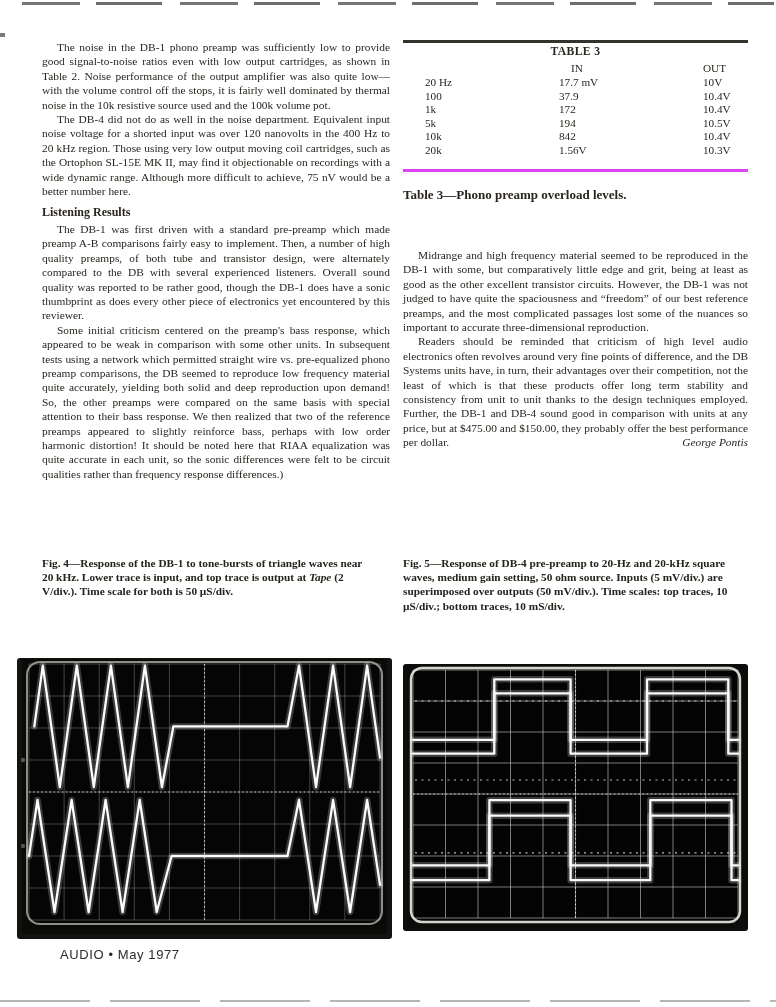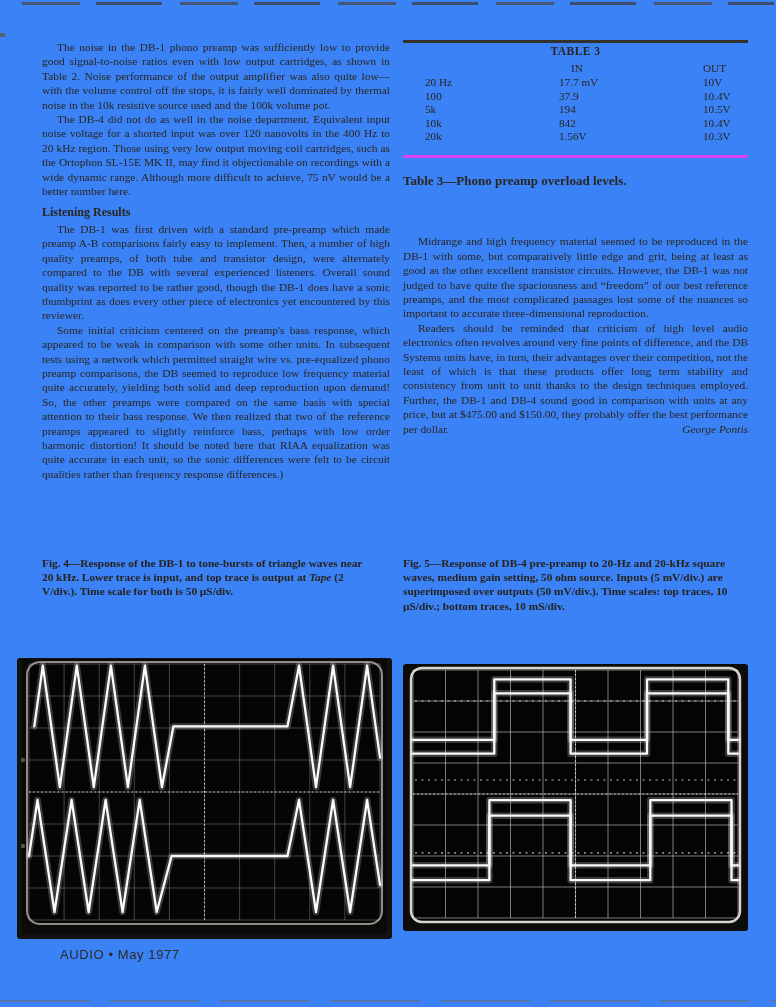--- a/index.html
+++ b/index.html
@@ -1,18 +1,18 @@
 <!DOCTYPE html>
 <html><head>
 <meta charset="utf-8">
 <style>
   html,body{margin:0;padding:0;background:#e8e6e2;}
   .page{
     position:relative; width:776px; height:1007px; margin:0 auto;
-    background:#3b82f6; overflow:hidden;
+    background:#ffffff; overflow:hidden;
     font-family:"Liberation Serif", serif; color:#29251f;
   }
   
   .scan-top{
     position:absolute; top:2px; left:22px; right:2px; height:3px; opacity:.75;
     background:repeating-linear-gradient(90deg,#49474a 0 58px,transparent 58px 74px,#3d3b3e 74px 140px,transparent 140px 158px);
   }
   .scan-bottom{
     position:absolute; top:1000px; left:0; right:0; height:2px; opacity:.5;
     background:repeating-linear-gradient(90deg,#6b6966 0 90px,transparent 90px 110px);
@@ -90,20 +90,25 @@
           <td class="c3">OUT</td>
         </tr>
         <tr>
           <td class="c1">20 Hz</td>
           <td class="c2">17.7 mV</td>
           <td class="c3">10V</td>
         </tr>
         <tr>
           <td class="c1">100</td>
           <td class="c2">37.9</td>
+          <td class="c3">10.4V</td>
+        </tr>
+        <tr>
+          <td class="c1">1k</td>
+          <td class="c2">172</td>
           <td class="c3">10.4V</td>
         </tr>
         <tr>
           <td class="c1">5k</td>
           <td class="c2">194</td>
           <td class="c3">10.5V</td>
         </tr>
         <tr>
           <td class="c1">10k</td>
           <td class="c2">842</td>

